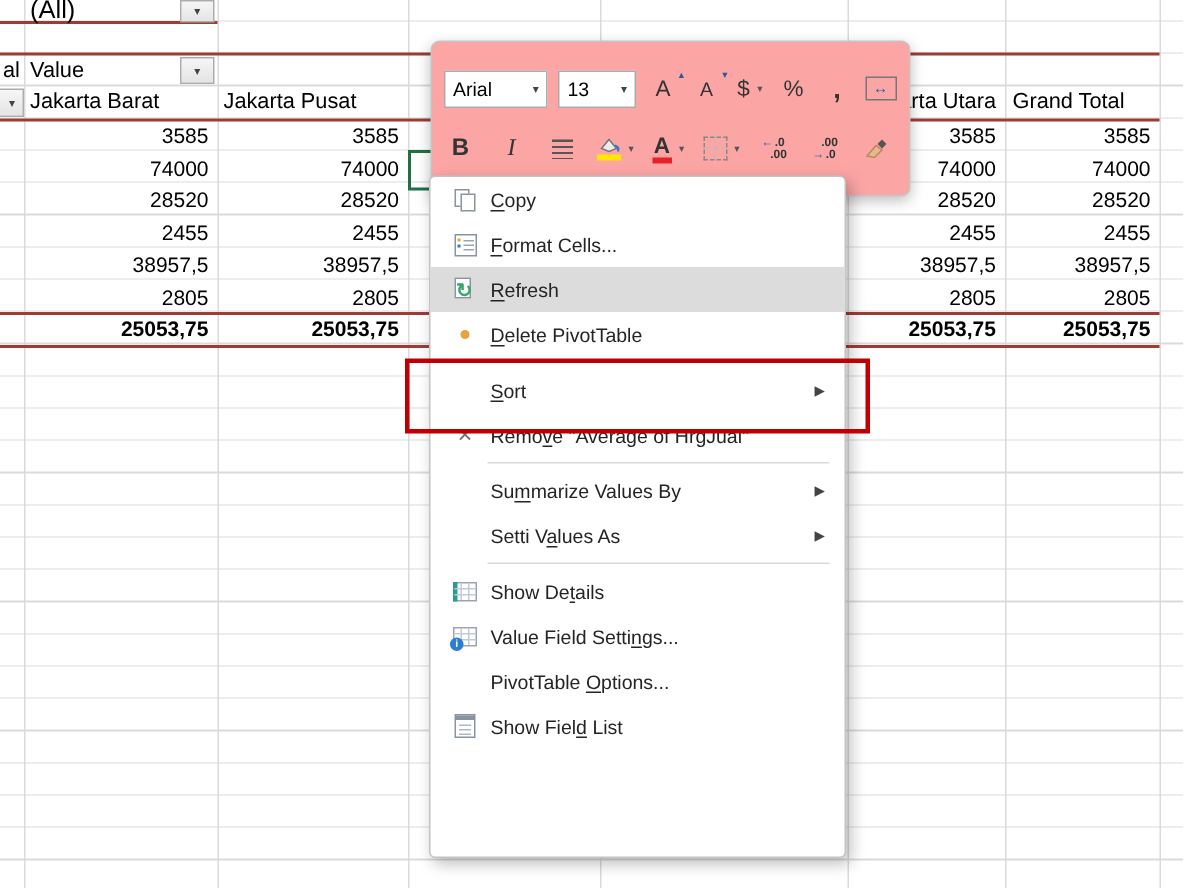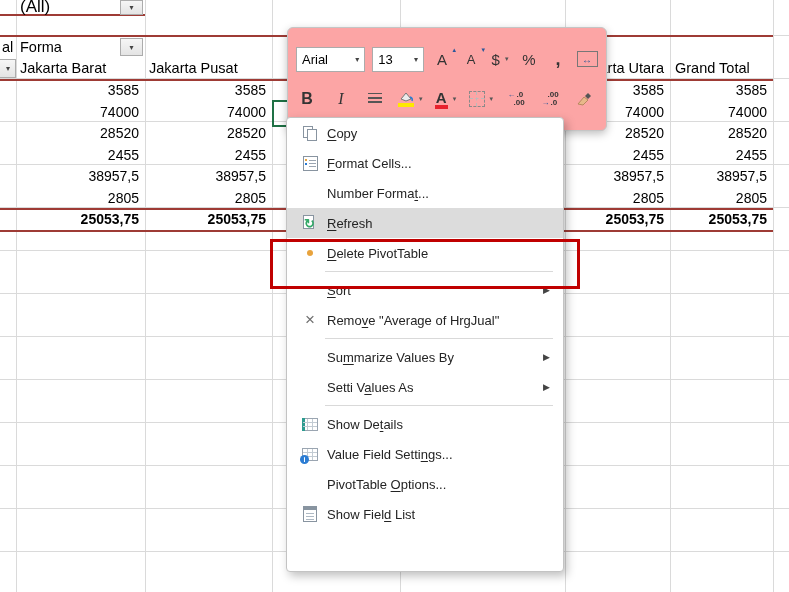--- a/index.html
+++ b/index.html
@@ -115,21 +115,21 @@
   <div class="maroon" style="left:0;top:79px;width:773px"></div>
   <div class="maroon" style="left:0;top:208px;width:773px"></div>
   <div class="maroon" style="left:0;top:230px;width:773px"></div>
 
   <div class="ptext" style="left:20px;top:0;height:20px;line-height:13px;font-size:17px">(All)</div>
   <div class="dd" style="left:120px;top:0;width:21px;height:13px">
     <span>▾</span>
   </div>
 
   <div class="ptext bold" style="left:2px;top:37px;height:20px;line-height:20px;font-size:14.5px">al</div>
-  <div class="ptext bold" style="left:20px;top:37px;height:20px;line-height:20px;font-size:14.5px">Forma</div>
+  <div class="ptext bold" style="left:20px;top:37px;height:20px;line-height:20px;font-size:14.5px">Value</div>
   <div class="dd" style="left:120px;top:38px;width:21px;height:16px">
     <span>▾</span>
   </div>
   <div class="dd" style="left:-8px;top:59px;width:22px;height:17px">
     <span style="margin-left:8px">▾</span>
   </div>
 
   <div class="ptext bold" style="left:20px;top:58px;height:21px;line-height:21px;font-size:14.5px">Jakarta Barat</div>
   <div class="ptext bold" style="left:149px;top:58px;height:21px;line-height:21px;font-size:14.5px">Jakarta Pusat</div>
   <div class="ptext bold" style="left:565px;top:58px;width:99px;height:21px;line-height:21px;font-size:14.5px;text-align:right">Jakarta Utara</div>
@@ -306,24 +306,20 @@
             <i class="l1"></i>
             <i class="l2"></i>
             <i class="l3"></i>
             <span class="cb"></span>
             <span class="cb2"></span>
           </span>
       </span>
       <span class="lbl"><span></span><u>F</u><span>ormat Cells...</span></span>
     </div>
 
-    <div class="mi">
-      <span class="ic"></span>
-      <span class="lbl"><span>Number Forma</span><u>t</u><span>...</span></span>
-    </div>
 
     <div class="mi hl">
       <span class="ic">
         <span class="ic-refresh">
             <span class="pg"></span>
             <span class="rr">↻</span>
           </span>
       </span>
       <span class="lbl"><span></span><u>R</u><span>efresh</span></span>
     </div>

